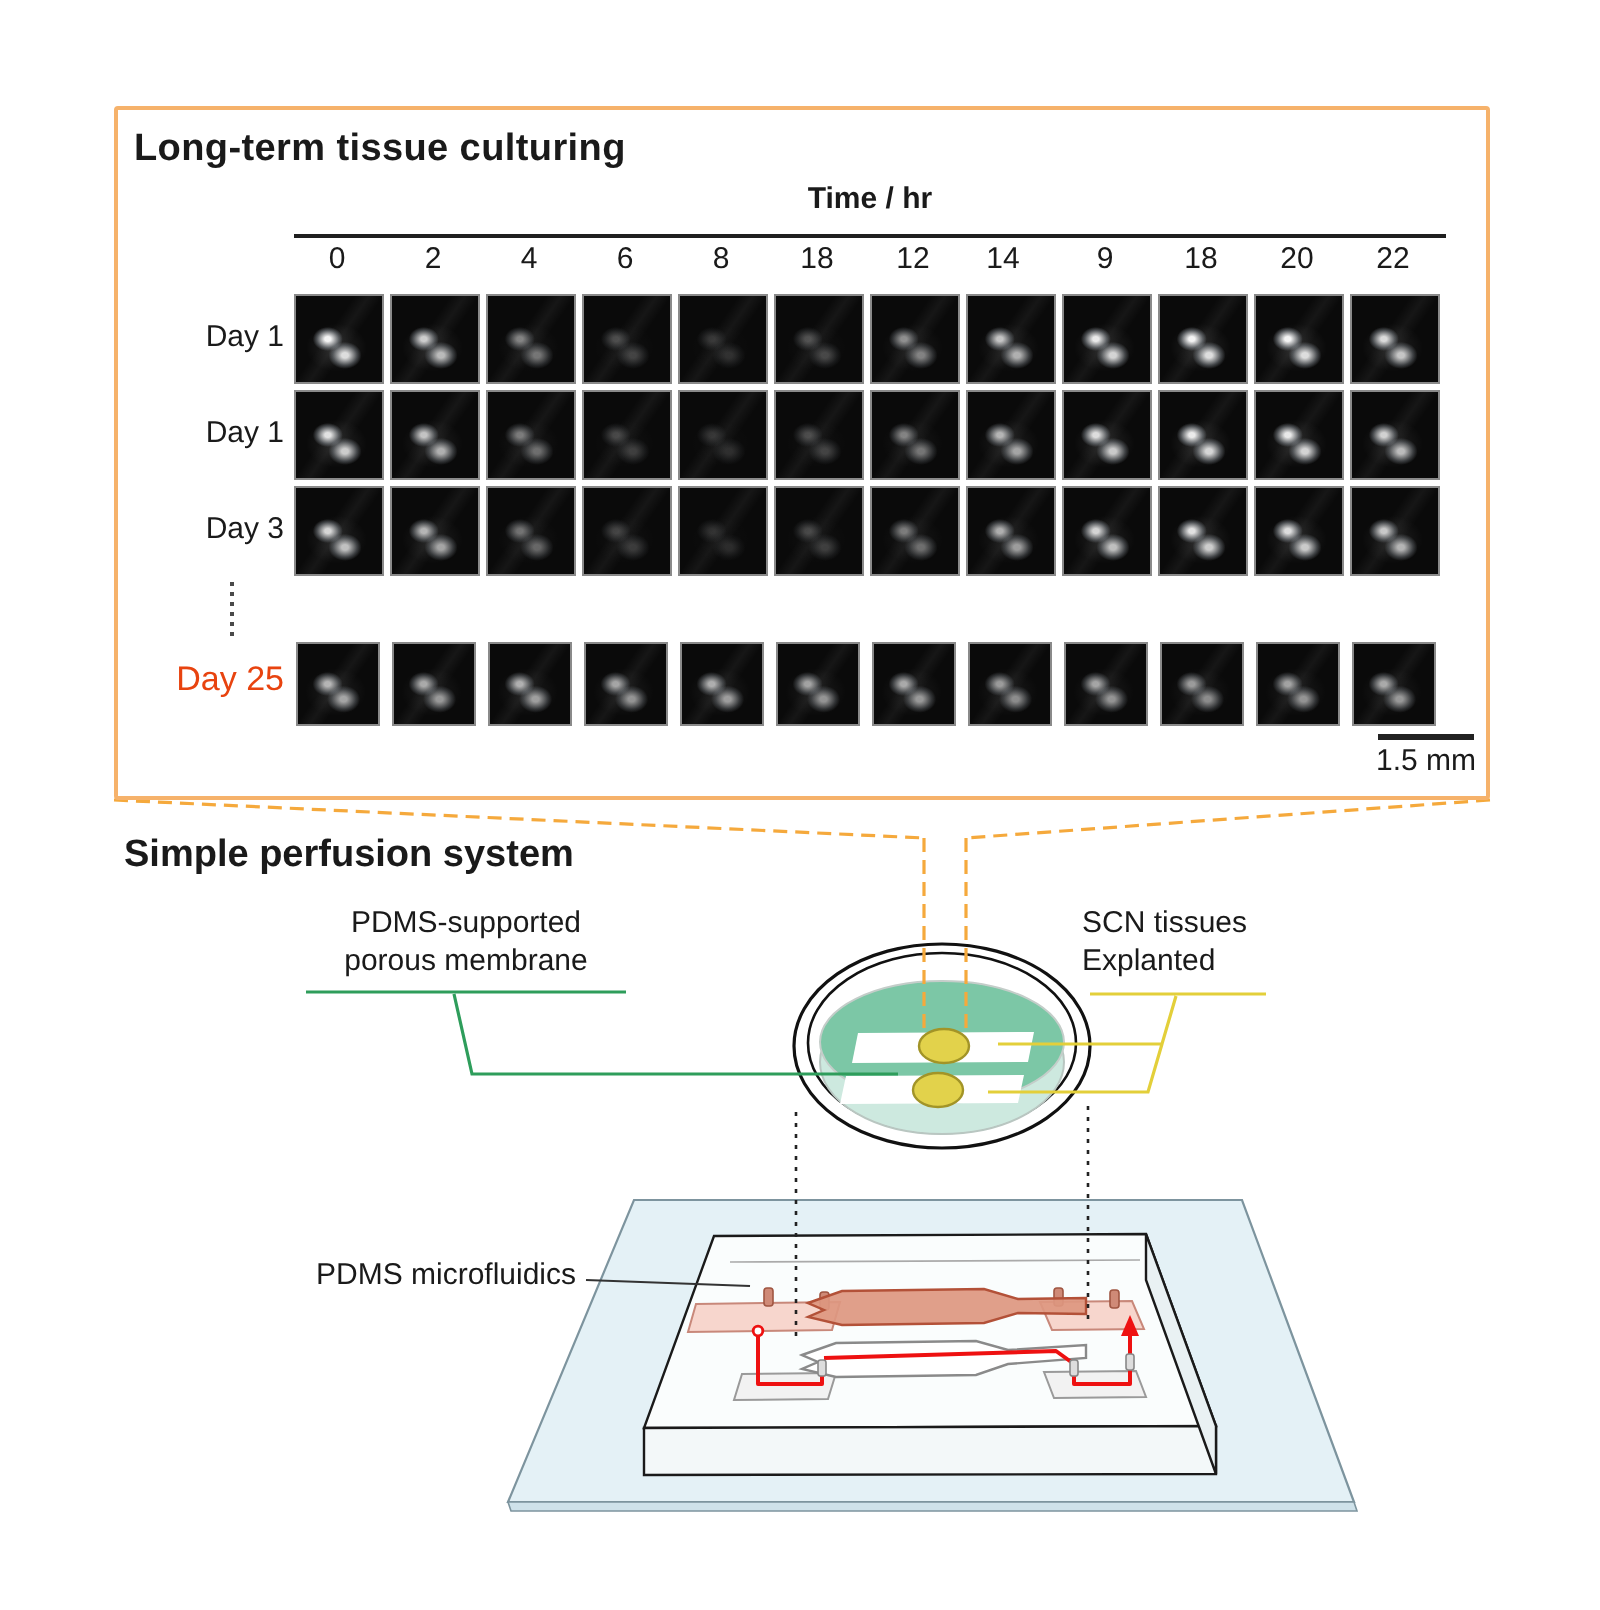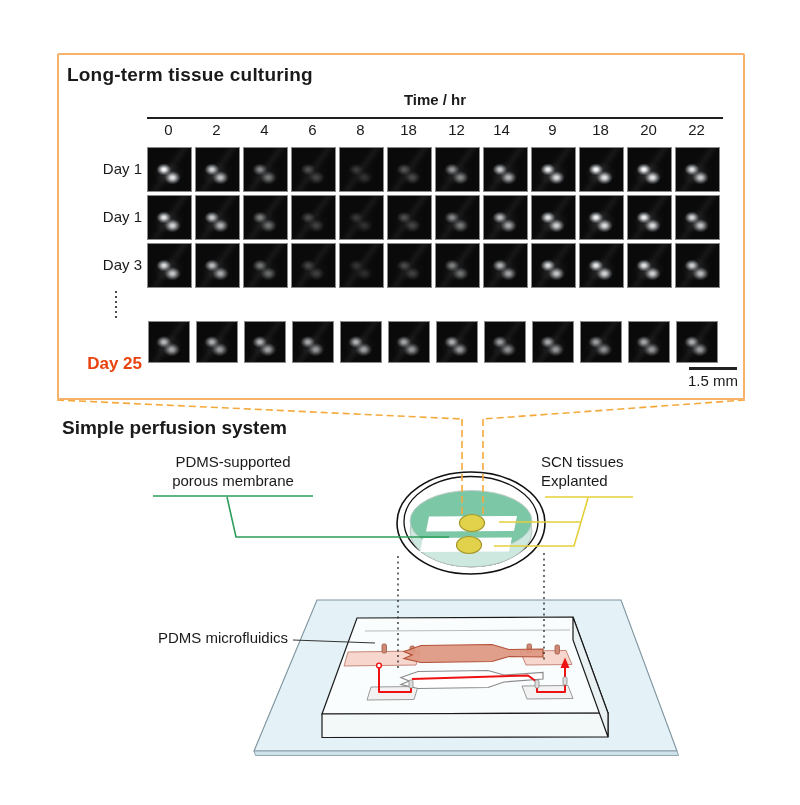--- a/index.html
+++ b/index.html
@@ -9,21 +9,21 @@
 
   
   #panel{position:absolute;left:57px;top:53px;width:684px;height:343px;
          border:2px solid var(--panel-border);border-radius:2px;background:#fff;}
   .panel-title{position:absolute;left:8px;top:9px;font-size:19px;font-weight:bold;letter-spacing:.2px;}
   .time-axis{position:absolute;left:88px;top:36px;width:576px;text-align:center;
              font-size:15px;font-weight:bold;}
   .time-line{position:absolute;left:88px;top:62px;width:576px;height:2px;background:#1f1f1f;}
   .hour-label{position:absolute;top:66px;text-align:center;font-size:15px;}
   .day-label{position:absolute;left:5px;width:78px;text-align:right;font-size:15px;}
-  .day-label-hl{font-size:17px;font-weight:bold;color:var(--day25-red);width:78px;margin-top:24px;}
+  .day-label-hl{font-size:17px;font-weight:normal;color:var(--day25-red);width:78px;}
   .tissue-img{position:absolute;border:1px solid #8a8a8a;background-color:#0a0a0a;}
   .gap-dots{position:absolute;left:56px;top:236px;width:2px;height:27px;
             background:repeating-linear-gradient(to bottom,#4a4a4a 0 2px,transparent 2px 5px);}
   .scalebar{position:absolute;left:630px;top:312px;width:48px;height:2.5px;background:#222;}
   .scalebar-label{position:absolute;left:615px;top:317px;width:78px;text-align:center;font-size:15px;}
 
   
   .section-title{position:absolute;left:62px;top:417px;font-size:19px;font-weight:bold;}
   .anno{position:absolute;font-size:15px;line-height:19px;}
   #label-membrane{left:150px;top:452px;width:166px;text-align:center;}

